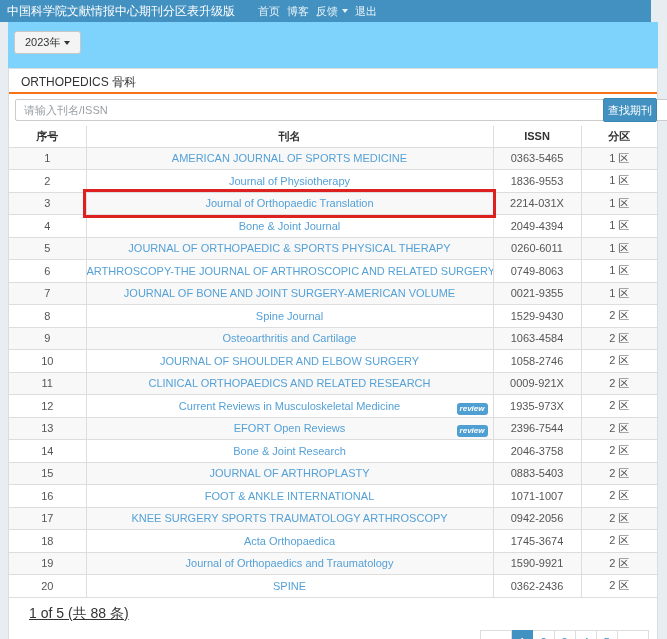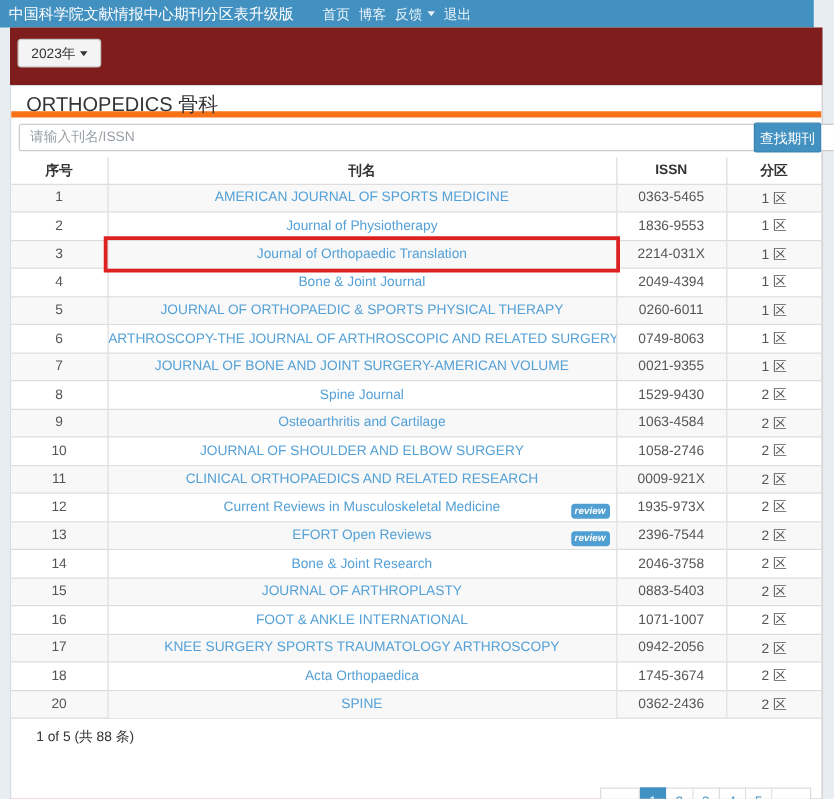--- a/index.html
+++ b/index.html
@@ -20,36 +20,36 @@
   .navbar .nav-items { display: flex; margin-left: 16px; }
   .nav-item { color: #e9f3f9; font-size: 11px; margin-left: 7px; cursor: pointer; display: flex; align-items: center; white-space: nowrap; }
   .caret {
     display: inline-block; width: 0; height: 0; margin-left: 4px;
     border-left: 3px solid transparent; border-right: 3px solid transparent;
     border-top: 4px solid currentColor; vertical-align: middle;
   }
   
   .container {
     position: absolute; left: 8px; top: 22px; width: 650px; bottom: 0;
-    background: #7f1d1d;
+    background: #7dd3fc;
   }
   .year-btn {
     position: absolute; left: 6px; top: 9px; height: 23px; padding: 0 10px;
     background: #f4f4f4; border: 1px solid #c8c8c8; border-radius: 3px;
     font-size: 11px; color: #333; cursor: pointer; display: inline-flex; align-items: center;
     font-family: inherit;
   }
   
   .panel {
     position: absolute; left: 0; top: 46px; width: 650px; bottom: -2px;
     background: #ffffff; border: 1px solid #d8dde2; border-bottom: none;
   }
   .panel-heading {
-    height: 25px; padding: 5px 12px; font-size: 16px; color: #333;
-    border-bottom: 5px solid #f97316; background: #fff;
+    height: 25px; padding: 5px 12px; font-size: 12px; color: #333;
+    border-bottom: 2px solid #f97316; background: #fff;
   }
   .search-row { position: relative; height: 32px; padding: 5px 6px; }
   .search-input {
     position: absolute; left: 6px; top: 5px; width: 664px; height: 22px;
     border: 1px solid #ccc; border-radius: 2px; padding: 0 8px;
     font-size: 11px; color: #333; font-family: inherit; outline: none;
   }
   .search-input::placeholder { color: #9aa0a6; }
   .search-btn {
     position: absolute; right: 0; top: 4px; width: 54px; height: 24px;
@@ -73,21 +73,21 @@
   td.name-cell { position: relative; margin-left: 16px; }
   td.name-cell.highlighted {
     outline: 3px solid #dd2121; outline-offset: 0px; z-index: 3; position: relative;
   }
   .review-badge {
     position: absolute; right: 5px; bottom: 2px;
     background: #4f9fd2; color: #fff; font-size: 8px; font-weight: bold; font-style: italic;
     padding: 1px 3px 2px; border-radius: 3px; line-height: 9px;
   }
   
-  .table-footer { position: relative; padding: 7px 20px; font-size: 11px; color: #333; }
+  .table-footer { position: relative; padding: 7px 20px; font-size: 14px; color: #333; text-decoration: underline; }
   .pagination { position: absolute; right: 8px; top: 561px; display: flex; }
   .page-btn {
     min-width: 21px; padding: 5px 7px; font-size: 11px; color: #4291c0;
     background: #fff; border: 1px solid #ddd; border-left: none; cursor: pointer;
     text-align: center; font-family: inherit;
   }
   .page-btn:first-child { border-left: 1px solid #ddd; padding: 5px 12px; }
   .page-btn:last-child { padding: 5px 12px; }
   .page-btn.active { background: #4192c3; color: #fff; border-color: #4192c3; }
 </style>
@@ -238,20 +238,26 @@
             <td>0942-2056</td>
             <td>2 区</td>
           </tr>
           <tr>
             <td>18</td>
             <td class="name-cell"><a class="journal-link">Acta Orthopaedica</a></td>
             <td>1745-3674</td>
             <td>2 区</td>
           </tr>
           <tr>
+            <td>19</td>
+            <td class="name-cell"><a class="journal-link">Journal of Orthopaedics and Traumatology</a></td>
+            <td>1590-9921</td>
+            <td>2 区</td>
+          </tr>
+          <tr>
             <td>20</td>
             <td class="name-cell"><a class="journal-link">SPINE</a></td>
             <td>0362-2436</td>
             <td>2 区</td>
           </tr>
         </tbody>
     </table>
 
     <div class="table-footer">1 of 5 (共 88 条)</div>
 

